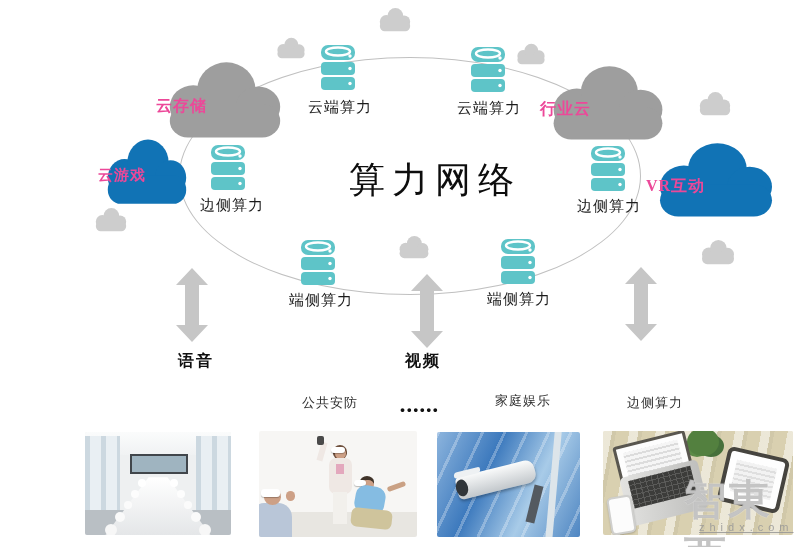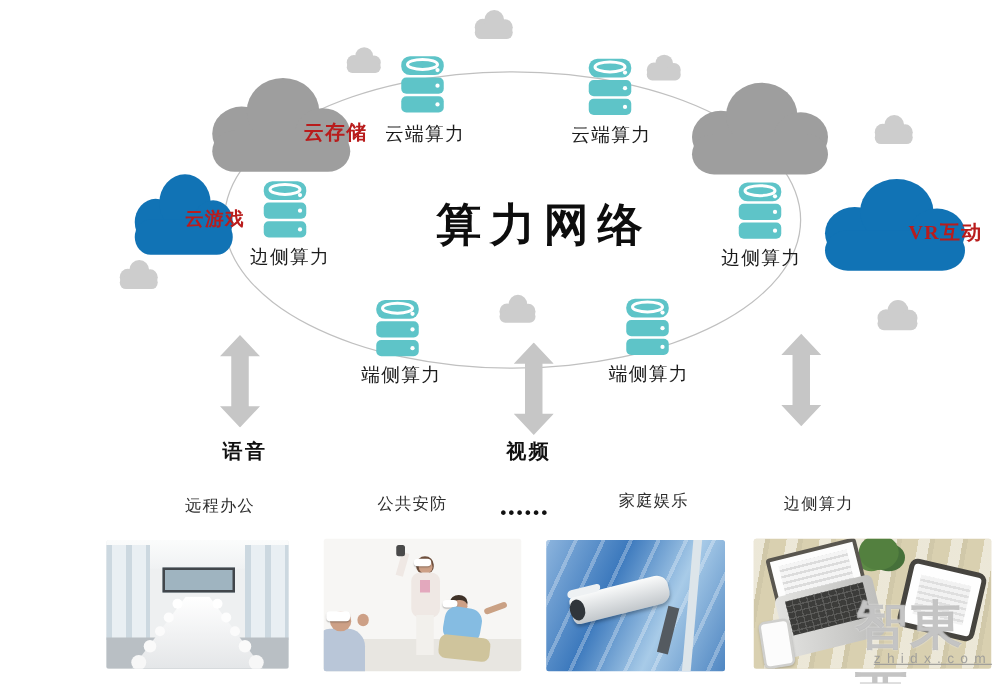--- a/index.html
+++ b/index.html
@@ -8,32 +8,32 @@
 
   
   .ring{position:absolute;left:179px;top:57px;width:460px;height:236px;
         border:1.5px solid #c0c0c0;border-radius:50%;}
 
   
   .cloud{position:absolute;color:var(--gray_cloud,#9e9e9e);}
   .cloud.blue{color:var(--blue,#1173b5);}
   .cloud.small{color:var(--light_cloud,#cdcdcd);}
   .cloud-svg{position:absolute;inset:0;width:100%;height:100%;display:block;}
-  .cloud-label{position:absolute;left:0;right:0;top:48%;text-align:right;color:#b91c1c;
+  .cloud-label{position:absolute;left:0;right:0;top:48%;text-align:left;color:#ec4899;
                font-weight:bold;font-size:16px;letter-spacing:1px;}
   .cloud.sm-label .cloud-label{font-size:15px;top:44%;}
 
   
   .db{position:absolute;width:38px;height:50px;color:var(--teal,#5ec4c8);}
   .db svg{display:block;width:100%;height:100%;}
   .node-label{position:absolute;width:110px;text-align:center;font-size:15px;color:#1b1b1b;
               letter-spacing:1px;}
 
   .title{position:absolute;left:330px;top:156px;width:210px;text-align:center;
-         font-size:36px;font-weight:bold;letter-spacing:7px;color:#0d0d0d;}
+         font-size:36px;font-weight:normal;letter-spacing:7px;color:#0d0d0d;}
 
   .flow-arrow{position:absolute;width:32px;height:74px;color:var(--arrow,#c6c6c6);}
   .flow-arrow svg{display:block;width:100%;height:100%;}
   .flow-label{position:absolute;width:100px;text-align:center;font-weight:bold;
               font-size:16px;color:#111;letter-spacing:2px;}
   .scene-label{position:absolute;width:130px;text-align:center;font-size:13px;color:#2e2e2e;
                letter-spacing:1px;}
   .dots{position:absolute;left:375px;top:402px;width:90px;text-align:center;font-size:13px;
         font-weight:bold;color:#111;letter-spacing:2px;font-family:"Liberation Sans",sans-serif;}
 
@@ -138,20 +138,21 @@
 
   <div class="cloud" style="left:540px;top:60px;width:136px;height:82px">
     <svg class="cloud-svg" viewBox="0 0 100 66" preserveAspectRatio="none">
       <g fill="currentColor">
           <circle cx="27" cy="40" r="17"></circle>
           <circle cx="51" cy="26" r="21"></circle>
           <circle cx="74" cy="40" r="16"></circle>
           <rect x="10" y="38" width="80" height="26" rx="13"></rect>
         </g>
     </svg>
+    <span class="cloud-label">行业云</span>
   </div>
 
   <div class="cloud blue sm-label" style="left:98px;top:134px;width:98px;height:72px">
     <svg class="cloud-svg" viewBox="0 0 100 66" preserveAspectRatio="none">
       <g fill="currentColor">
           <circle cx="27" cy="40" r="17"></circle>
           <circle cx="51" cy="26" r="21"></circle>
           <circle cx="74" cy="40" r="16"></circle>
           <rect x="10" y="38" width="80" height="26" rx="13"></rect>
         </g>
@@ -346,21 +347,20 @@
   </div>
   <div class="flow-arrow" style="left:625px;top:267px">
     <svg viewBox="0 0 32 74">
         <polygon fill="currentColor" points="16,0 32,17 23,17 23,57 32,57 16,74 0,57 9,57 9,17 0,17"></polygon>
       </svg>
   </div>
 
   <div class="flow-label" style="left:146px;top:351px">语音</div>
   <div class="flow-label" style="left:373px;top:351px">视频</div>
 
-  <div class="scene-label" style="left:111px;top:396px">远程办公</div>
   <div class="scene-label" style="left:265px;top:394px">公共安防</div>
   <div class="dots">••••••</div>
   <div class="scene-label" style="left:458px;top:392px">家庭娱乐</div>
   <div class="scene-label" style="left:590px;top:394px">边侧算力</div>
 
   <div class="photo ph-conf" style="left:85px;top:432px;width:146px;height:103px">
     <div class="abs conf-ceil"></div>
     <div class="abs conf-win l"></div>
     <div class="abs conf-win r"></div>
     <div class="abs conf-screen"></div>

